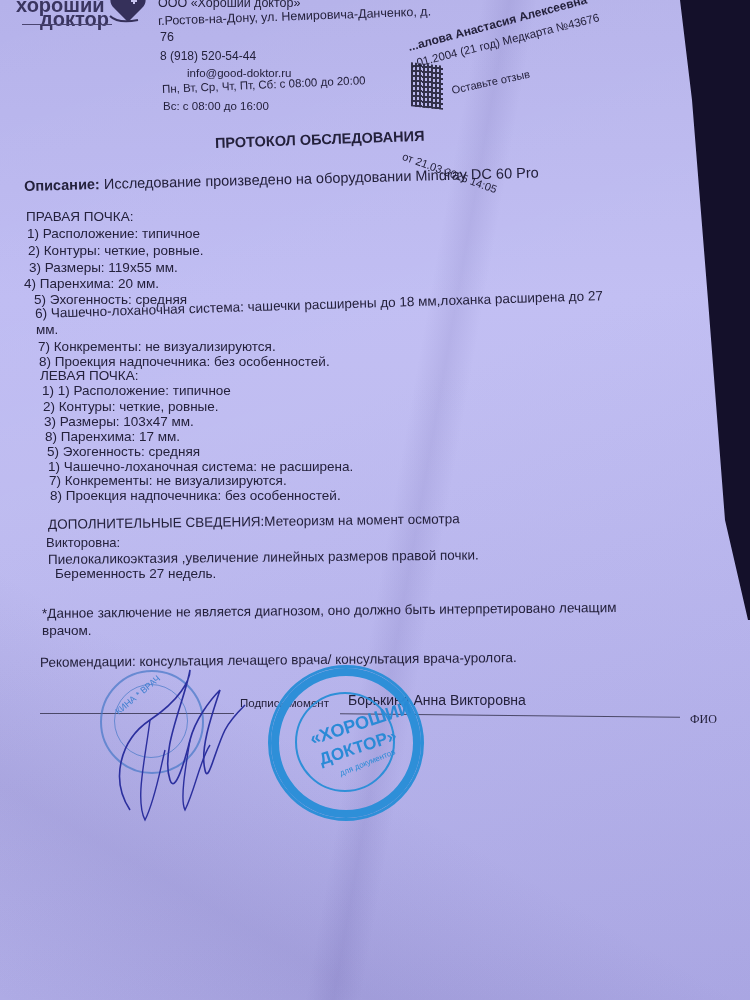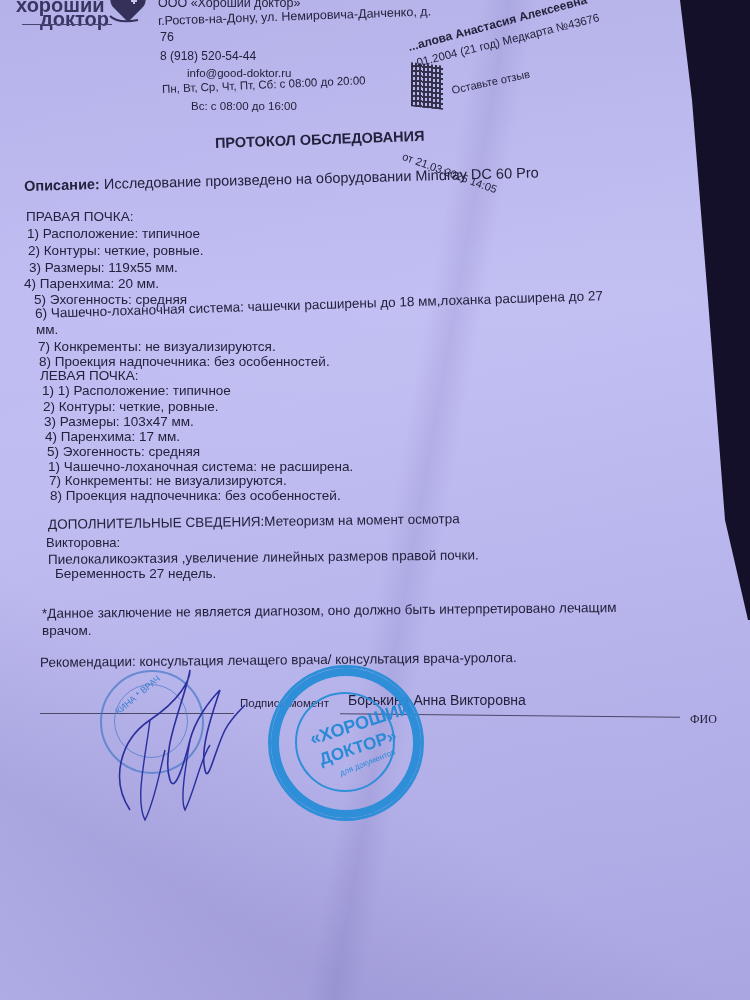--- a/index.html
+++ b/index.html
@@ -79,21 +79,21 @@
   </svg>
   <div class="logo-line"></div>
 </div>
 
 <div class="t hdr" style="left:158px; top:-4px; font-size:12.5px;">ООО «Хороший доктор»</div>
 <div class="t hdr" style="left:158px; top:14px; transform:rotate(-2deg); transform-origin:left;">г.Ростов-на-Дону, ул. Немировича-Данченко, д.</div>
 <div class="t hdr" style="left:160px; top:30px;">76</div>
 <div class="t hdr" style="left:160px; top:49px; font-size:12px;">8 (918) 520-54-44</div>
 <div class="t hdr" style="left:161px; top:67px; font-size:11.5px;margin-left:26px;">info@good-doktor.ru</div>
 <div class="t hdr" style="left:162px; top:83px; font-size:11.5px; transform:rotate(-2.5deg); transform-origin:left;">Пн, Вт, Ср, Чт, Пт, Сб: с 08:00 до 20:00</div>
-<div class="t hdr" style="left:163px; top:100px; font-size:11.5px;margin-left:28px;">Вс: с 08:00 до 16:00</div>
+<div class="t hdr" style="left:163px; top:100px; font-size:11.5px;">Вс: с 08:00 до 16:00</div>
 
 <div class="t patient" style="left:410px; top:40px; font-weight:bold; transform:rotate(-15deg);">...алова Анастасия Алексеевна</div>
 <div class="t patient" style="left:412px; top:58px; font-size:11.5px; transform:rotate(-14deg);">..01.2004 (21 год) Медкарта №43676</div>
 <div class="qr"></div>
 <div class="t patient" style="left:453px; top:84px; font-size:11px; transform:rotate(-12deg);">Оставьте отзыв</div>
 
 <div class="t title" style="left:215px; top:135px; transform:rotate(-2deg); transform-origin:left;">ПРОТОКОЛ ОБСЛЕДОВАНИЯ</div>
 <div class="t" style="left:405px; top:150px; font-size:11px; transform:rotate(20deg); transform-origin:left top;">от 21.03.2025 14:05</div>
 
 <div class="t body-line" style="left:24px; top:178px; font-size:14.5px; transform:rotate(-1.5deg); transform-origin:left;">
@@ -109,21 +109,21 @@
 <div class="t sect" style="left:34px; top:292px;">5) Эхогенность: средняя</div>
 <div class="t sect" style="left:35px; top:306px; transform:rotate(-1.8deg); transform-origin:left;">6) Чашечно-лоханочная система:  чашечки расширены до 18 мм,лоханка расширена  до 27</div>
 <div class="t sect" style="left:36px; top:322px;">мм.</div>
 <div class="t sect" style="left:38px; top:339px;">7) Конкременты: не визуализируются.</div>
 <div class="t sect" style="left:39px; top:354px;">8) Проекция надпочечника: без особенностей.</div>
 
 <div class="t sect" style="left:40px; top:368px;">ЛЕВАЯ ПОЧКА:</div>
 <div class="t sect" style="left:42px; top:383px;">1) 1) Расположение: типичное</div>
 <div class="t sect" style="left:43px; top:399px;">2) Контуры: четкие, ровные.</div>
 <div class="t sect" style="left:44px; top:414px;">3) Размеры: 103x47 мм.</div>
-<div class="t sect" style="left:45px; top:429px;">4) Паренхима: 17 мм.</div>
+<div class="t sect" style="left:45px; top:429px;">8) Паренхима: 17 мм.</div>
 <div class="t sect" style="left:47px; top:444px;">5) Эхогенность: средняя</div>
 <div class="t sect" style="left:48px; top:459px;">1) Чашечно-лоханочная система:  не расширена.</div>
 <div class="t sect" style="left:49px; top:473px;">7) Конкременты: не визуализируются.</div>
 <div class="t sect" style="left:50px; top:488px;">8) Проекция надпочечника: без особенностей.</div>
 
 <div class="t sect" style="left:48px; top:517px; transform:rotate(-0.8deg); transform-origin:left;">
   <span>ДОПОЛНИТЕЛЬНЫЕ СВЕДЕНИЯ:</span><span>Метеоризм на момент осмотра</span>
 </div>
 
 <div class="t sect" style="left:46px; top:535px; font-size:13px;">Викторовна:</div>

